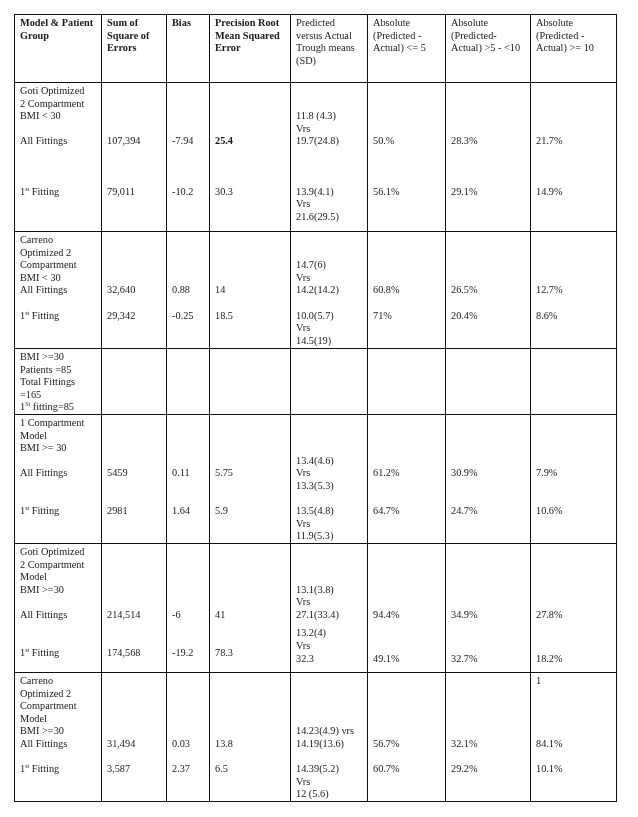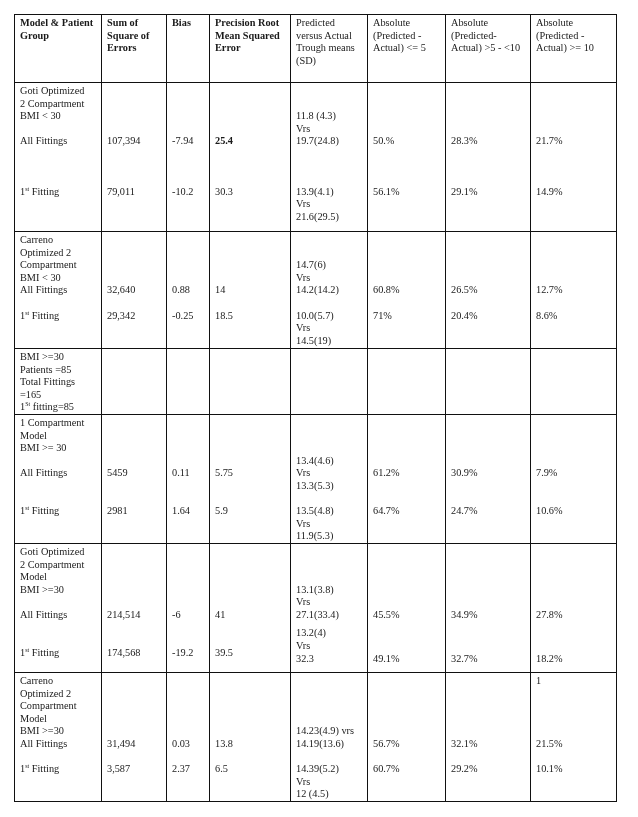--- a/index.html
+++ b/index.html
@@ -356,41 +356,41 @@
     </td>
     <td class="b">
       <span class="sp"></span>
           <span class="sp"></span>
           <span class="sp"></span>
           <span class="sp"></span>
           <span class="sp"></span>
       <span class="line">41</span>
       <span class="sp"></span>
           <span class="sp"></span>
-      <span class="line">39.5</span>
+      <span class="line">78.3</span>
     </td>
     <td>
       <span class="sp"></span>
           <span class="sp"></span>
           <span class="sp"></span>
       <span class="line">13.1(3.8)</span>
       <span class="line">Vrs</span>
       <span class="line">27.1(33.4)</span>
       <span class="sp" style="height:6px"></span>
       <span class="line">13.2(4)</span>
       <span class="line">Vrs</span>
       <span class="line">32.3</span>
     </td>
     <td>
       <span class="sp"></span>
           <span class="sp"></span>
           <span class="sp"></span>
           <span class="sp"></span>
           <span class="sp"></span>
-      <span class="line">45.5%</span>
+      <span class="line">94.4%</span>
       <span class="sp"></span>
           <span class="sp"></span>
           <span class="sp" style="height:6px"></span>
       <span class="line">49.1%</span>
     </td>
     <td>
       <span class="sp"></span>
           <span class="sp"></span>
           <span class="sp"></span>
           <span class="sp"></span>
@@ -459,21 +459,21 @@
     <td>
       <span class="sp"></span>
           <span class="sp"></span>
           <span class="sp"></span>
           <span class="sp"></span>
       <span class="line">14.23(4.9) vrs</span>
       <span class="line">14.19(13.6)</span>
       <span class="sp"></span>
       <span class="line">14.39(5.2)</span>
       <span class="line">Vrs</span>
-      <span class="line">12 (4.5)</span>
+      <span class="line">12 (5.6)</span>
     </td>
     <td>
       <span class="sp"></span>
           <span class="sp"></span>
           <span class="sp"></span>
           <span class="sp"></span>
           <span class="sp"></span>
       <span class="line">56.7%</span>
       <span class="sp"></span>
       <span class="line">60.7%</span>
@@ -487,19 +487,19 @@
       <span class="line">32.1%</span>
       <span class="sp"></span>
       <span class="line">29.2%</span>
     </td>
     <td>
       <span class="line">1</span>
       <span class="sp"></span>
           <span class="sp"></span>
           <span class="sp"></span>
           <span class="sp"></span>
-      <span class="line">21.5%</span>
+      <span class="line">84.1%</span>
       <span class="sp"></span>
       <span class="line">10.1%</span>
     </td>
   </tr>
 </tbody>
   </table>
 
 </body></html>

